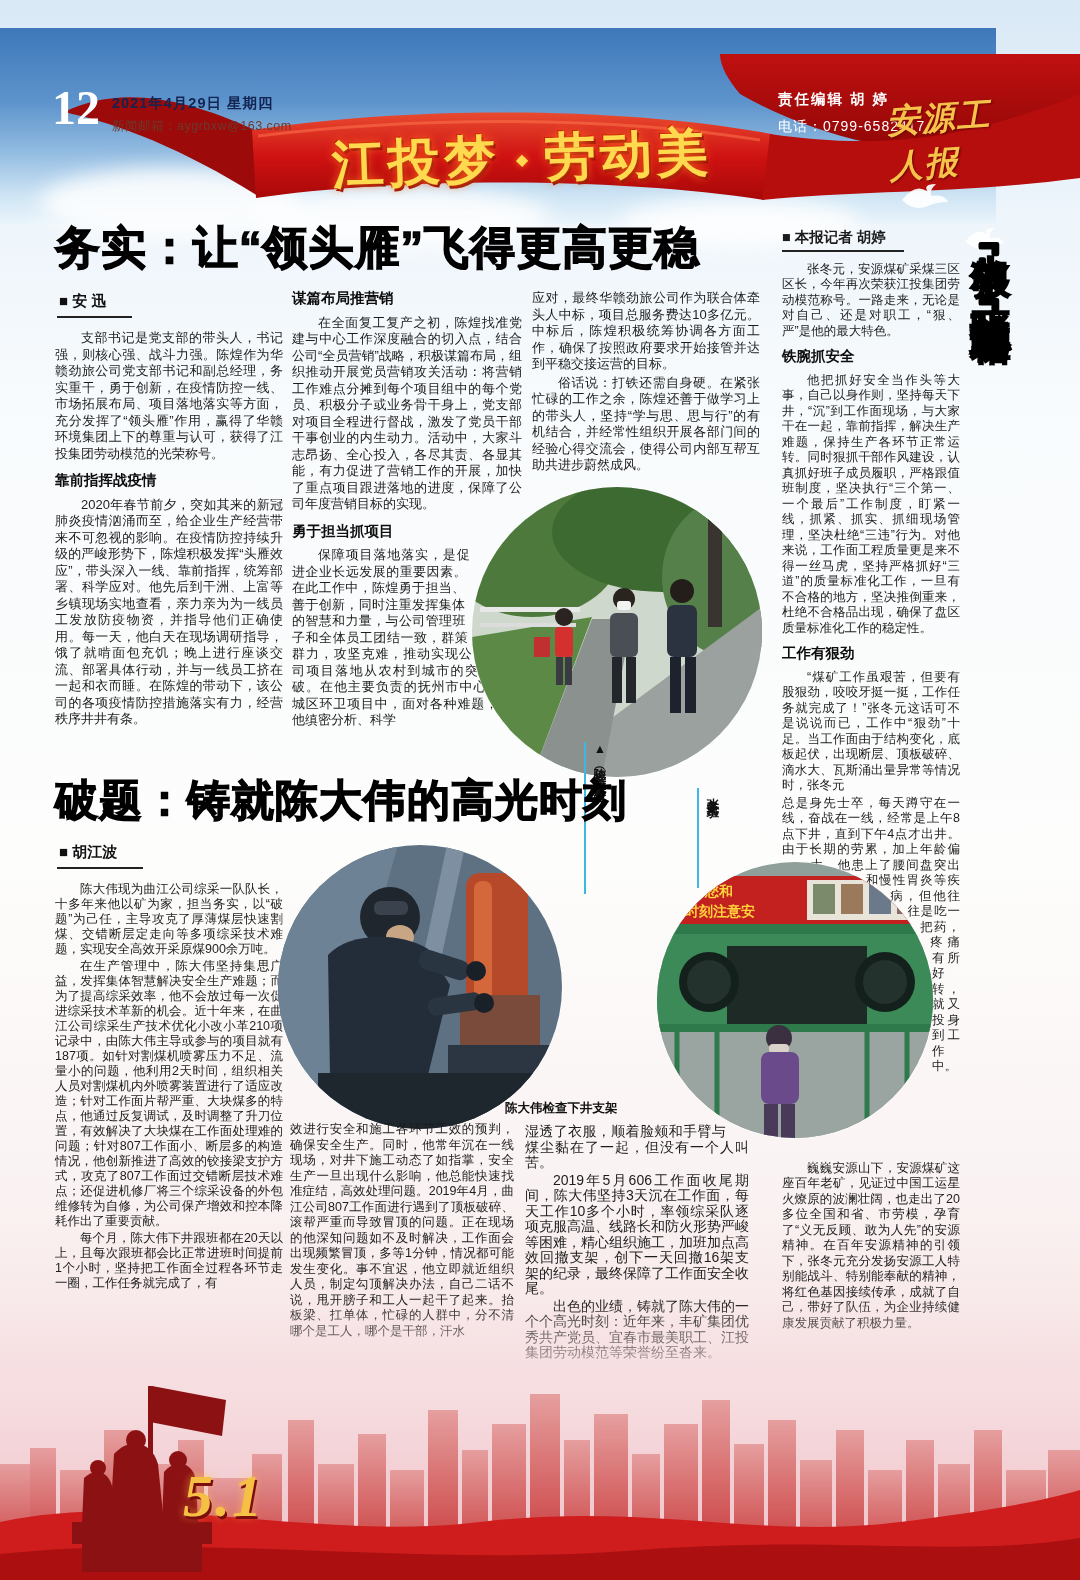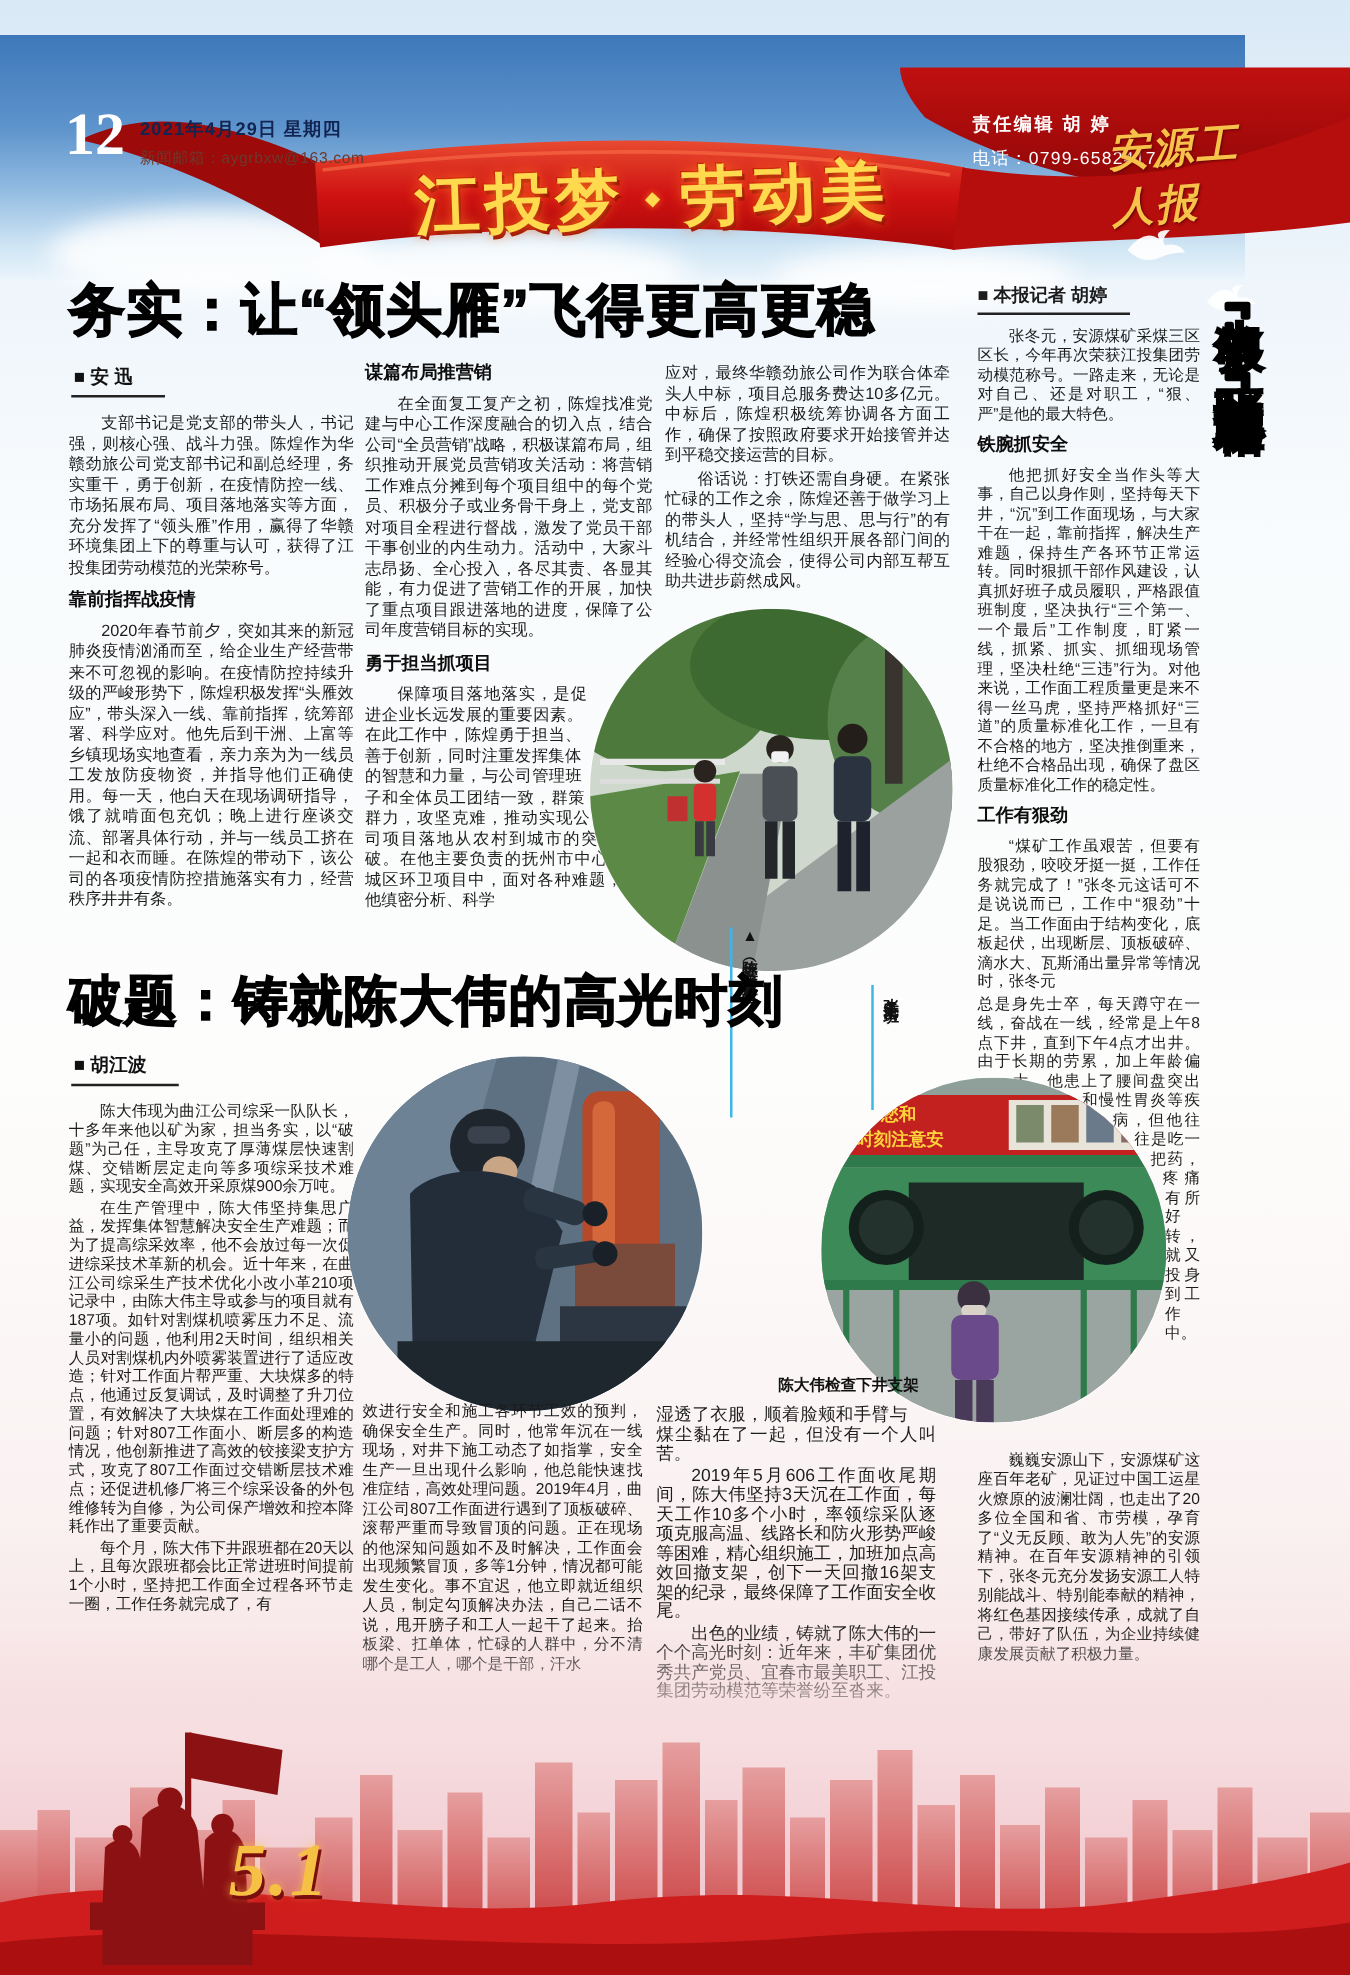--- a/index.html
+++ b/index.html
@@ -36,21 +36,21 @@
   .float-a{float:right;width:76px;height:190px;shape-outside:circle(152px at 171px 54px);}
   .float-c{float:left;width:150px;height:365px;shape-outside:circle(146px at 16px 228px);shape-margin:5px;}
   .float-c2{float:right;width:40px;height:34px;shape-outside:circle(142px at 86px -124px);}
   .clearl{clear:left;}
   
   .photo{position:absolute;border-radius:50%;overflow:hidden;box-shadow:0 0 0 1px rgba(255,255,255,.5);}
   .photo svg{display:block;}
   
   .vcap{position:absolute;writing-mode:vertical-rl;font-size:12.5px;font-weight:bold;color:#111;
     border-left:2.5px solid #3fb6e8;padding-left:5px;letter-spacing:2px;}
-  .hcap{position:absolute;text-align:right;font-size:12.5px;font-weight:bold;color:#111;}
+  .hcap{position:absolute;text-align:left;font-size:12.5px;font-weight:bold;color:#111;}
   
   .vhead{position:absolute;writing-mode:vertical-rl;font-size:40px;font-weight:900;color:#0a0a0a;
     -webkit-text-stroke:1.6px #000;letter-spacing:2px;line-height:1.15;}
   .rcol{position:absolute;left:782px;top:230px;width:178px;text-align:justify;color:#1c1c1c;
     font-size:12.5px;line-height:15.5px;}
   .rcol p{margin:0 0 2px 0;text-indent:2em;}
   .rcol p.noind{text-indent:0;}
   .rcol .byline2{font-size:14.5px;font-weight:bold;border-bottom:2px solid #222;display:inline-block;
     padding:0 18px 4px 0;margin-bottom:10px;}
   

